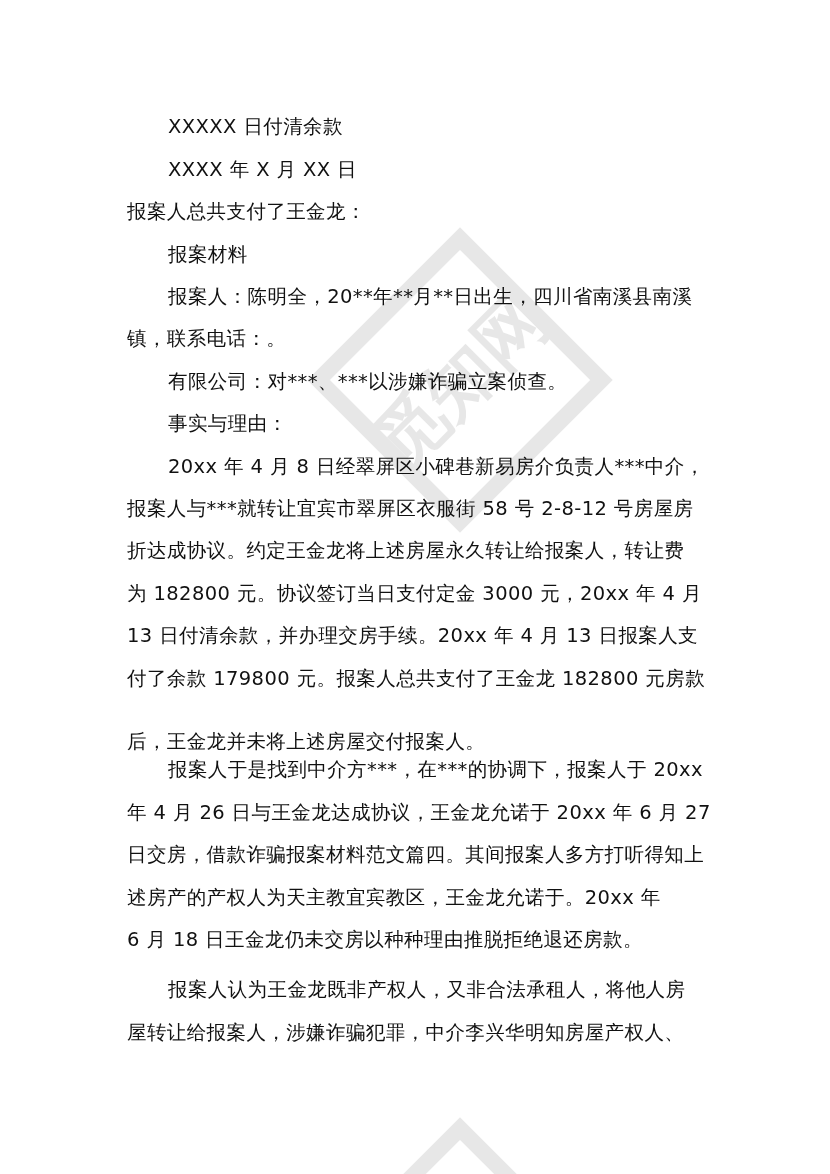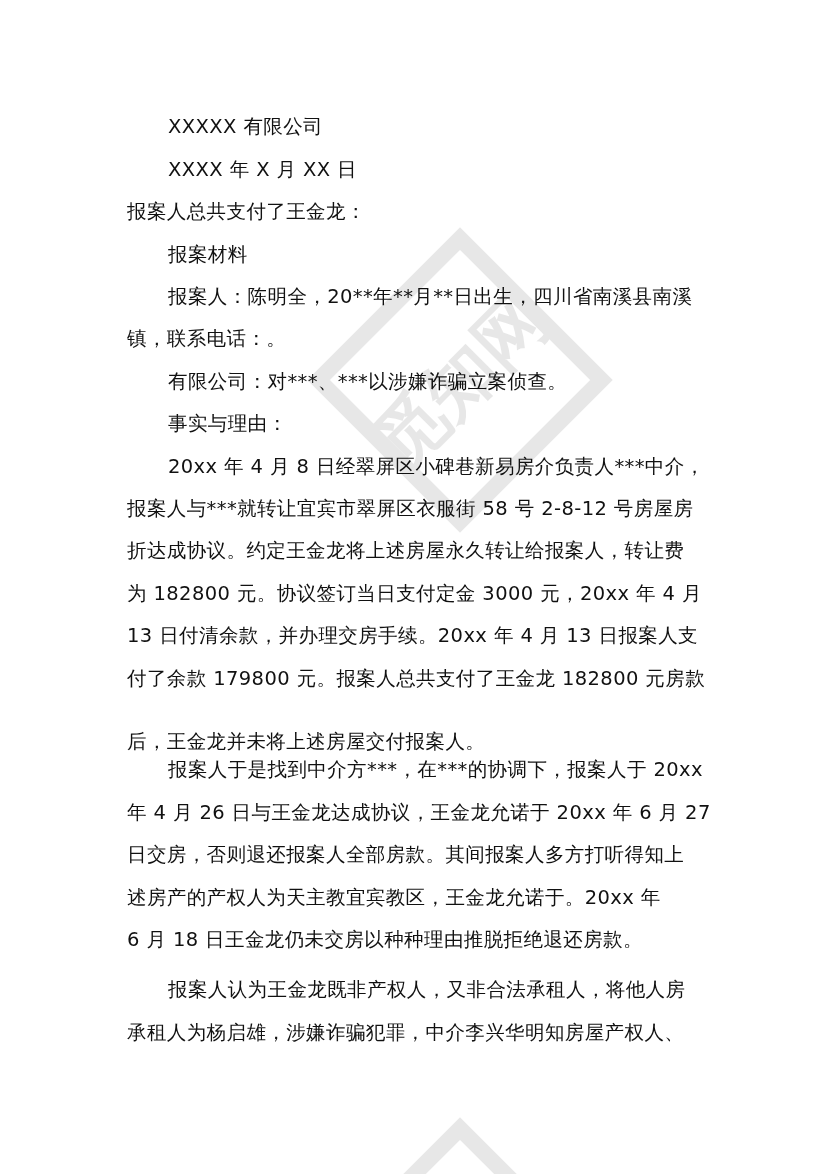--- a/index.html
+++ b/index.html
@@ -24,36 +24,36 @@
   </svg>
 
   <svg class="watermark" style="left:300px; top:1110px;" width="320" height="320" viewBox="0 0 320 320">
     <g transform="rotate(-45 160 160)">
       <rect x="60" y="60" width="200" height="200" fill="none" stroke="#000" stroke-width="16"></rect>
       <text x="160" y="185" font-size="70" text-anchor="middle" fill="#000" font-family="DejaVu Sans, sans-serif" font-weight="bold">觅知网</text>
     </g>
   </svg>
 
   <div class="content">
-    <div class="line indent" style="top:7px">XXXXX 有限公司</div>
+    <div class="line indent" style="top:7px">XXXXX 日付清余款</div>
     <div class="line indent" style="top:50px">XXXX 年 X 月 XX 日</div>
     <div class="line" style="top:92px">报案人总共支付了王金龙：</div>
     <div class="line indent" style="top:135px">报案材料</div>
     <div class="line indent" style="top:177px">报案人：陈明全，20**年**月**日出生，四川省南溪县南溪</div>
     <div class="line" style="top:219px">镇，联系电话：。</div>
     <div class="line indent" style="top:262px">有限公司：对***、***以涉嫌诈骗立案侦查。</div>
     <div class="line indent" style="top:304px">事实与理由：</div>
     <div class="line indent" style="top:347px">20xx 年 4 月 8 日经翠屏区小碑巷新易房介负责人***中介，</div>
     <div class="line" style="top:389px">报案人与***就转让宜宾市翠屏区衣服街 58 号 2-8-12 号房屋房</div>
     <div class="line" style="top:431px">折达成协议。约定王金龙将上述房屋永久转让给报案人，转让费</div>
     <div class="line" style="top:474px">为 182800 元。协议签订当日支付定金 3000 元，20xx 年 4 月</div>
     <div class="line" style="top:516px">13 日付清余款，并办理交房手续。20xx 年 4 月 13 日报案人支</div>
     <div class="line" style="top:559px">付了余款 179800 元。报案人总共支付了王金龙 182800 元房款</div>
     <div class="line" style="top:622px">后，王金龙并未将上述房屋交付报案人。</div>
     <div class="line indent" style="top:650px">报案人于是找到中介方***，在***的协调下，报案人于 20xx</div>
     <div class="line" style="top:693px">年 4 月 26 日与王金龙达成协议，王金龙允诺于 20xx 年 6 月 27</div>
-    <div class="line" style="top:735px">日交房，否则退还报案人全部房款。其间报案人多方打听得知上</div>
+    <div class="line" style="top:735px">日交房，借款诈骗报案材料范文篇四。其间报案人多方打听得知上</div>
     <div class="line" style="top:778px">述房产的产权人为天主教宜宾教区，王金龙允诺于。20xx  年</div>
     <div class="line" style="top:820px">6 月 18 日王金龙仍未交房以种种理由推脱拒绝退还房款。</div>
     <div class="line indent" style="top:870px">报案人认为王金龙既非产权人，又非合法承租人，将他人房</div>
-    <div class="line" style="top:913px">承租人为杨启雄，涉嫌诈骗犯罪，中介李兴华明知房屋产权人、</div>
+    <div class="line" style="top:913px">屋转让给报案人，涉嫌诈骗犯罪，中介李兴华明知房屋产权人、</div>
   </div>
 </div>
 
 </body></html>

